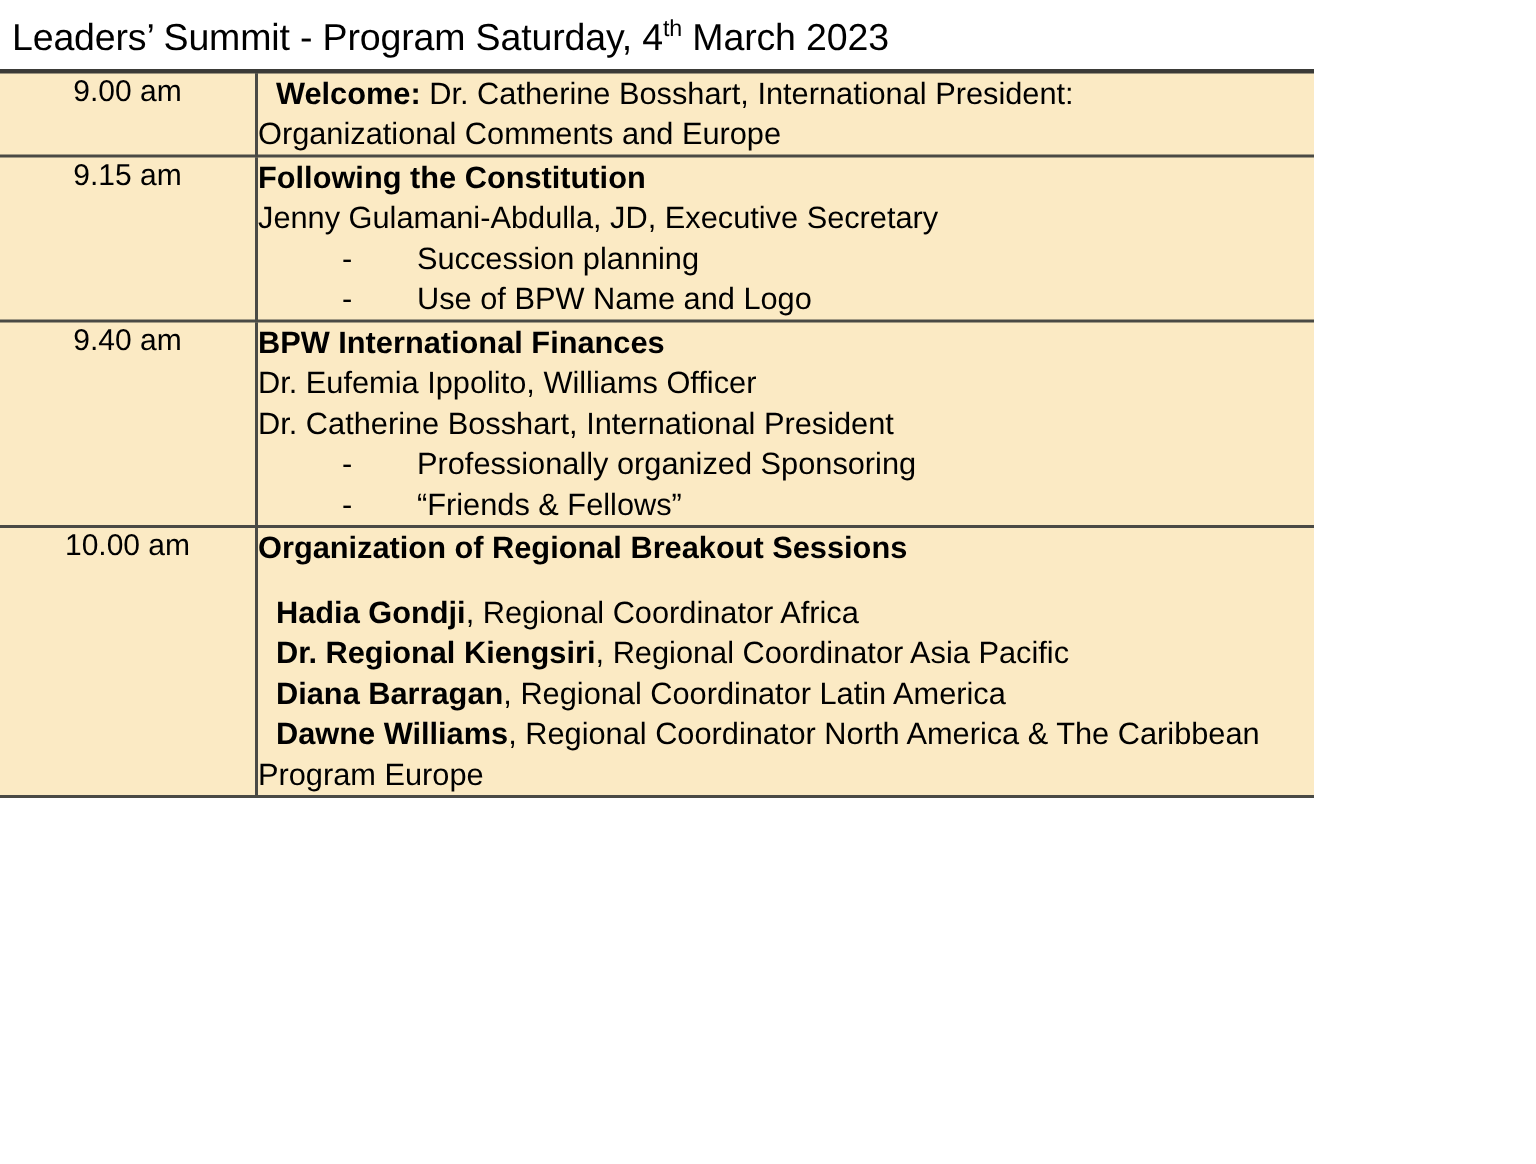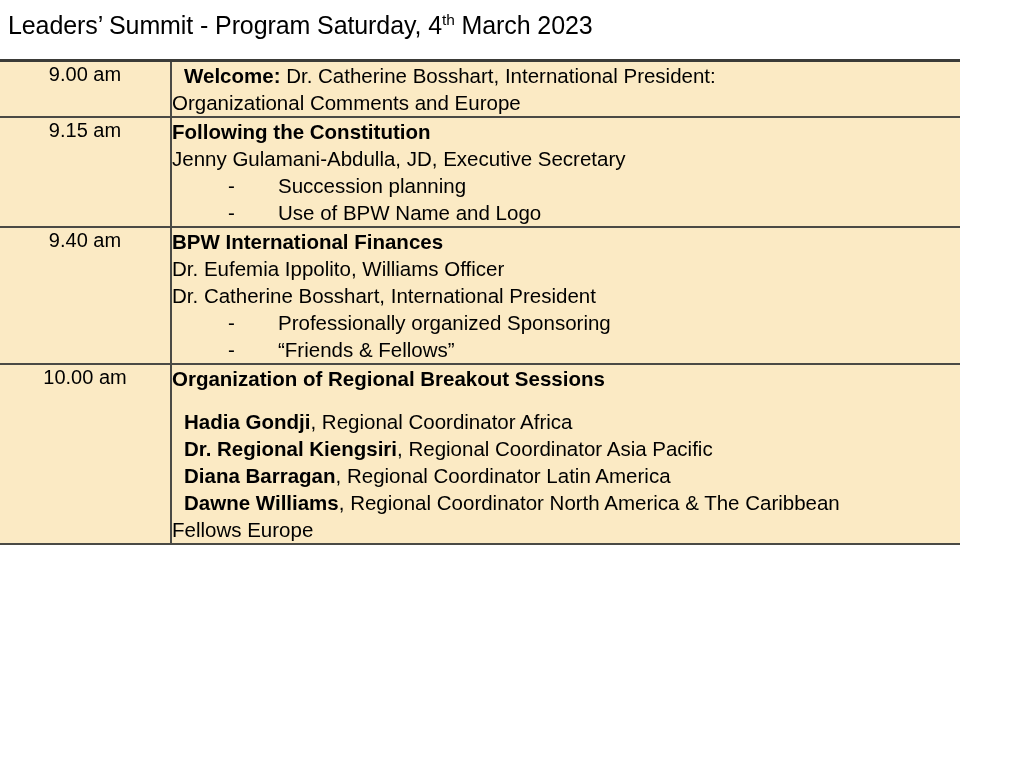--- a/index.html
+++ b/index.html
@@ -21,33 +21,33 @@
     position: relative;
     background: #ffffff;
     box-sizing: border-box;
   }
 
   .doc-title {
     font-size: 25px;
     line-height: 30px;
     font-weight: 400;
     color: #000;
-    padding: 10px 0 19px 8px;
+    padding: 10px 0 6px 8px;
     white-space: nowrap;
     letter-spacing: -0.1px;
   }
   .doc-title sup {
     font-size: 0.62em;
     vertical-align: super;
     line-height: 0;
   }
 
   table.program {
     border-collapse: collapse;
-    width: 960px;
+    width: 876px;
     table-layout: fixed;
     background: #f0abfc;
     border-top: 3px solid #3b3b38;
   }
 
   table.program td {
     background: #fbeac4;
     border-bottom: 2px solid #4a4a45;
     vertical-align: top;
     padding: 0;
@@ -143,19 +143,19 @@
         </tr>
         <tr>
           <td class="time-cell">10.00 am</td>
           <td class="desc-cell">
             <div class="line b"><span>Organization of Regional Breakout Sessions</span></div>
             <div class="gap"></div>
             <div class="line"><span class="lead">Hadia Gondji</span><span>, Regional Coordinator Africa</span></div>
             <div class="line"><span class="lead">Dr. Regional Kiengsiri</span><span>, Regional Coordinator Asia Pacific</span></div>
             <div class="line"><span class="lead">Diana Barragan</span><span>, Regional Coordinator Latin America</span></div>
             <div class="line"><span class="lead">Dawne Williams</span><span>, Regional Coordinator North America &amp; The Caribbean</span></div>
-            <div class="line"><span>Fellows Europe</span></div>
+            <div class="line"><span>Program Europe</span></div>
           </td>
         </tr>
       </tbody>
   </table>
 
 </div>
 
 </body></html>

